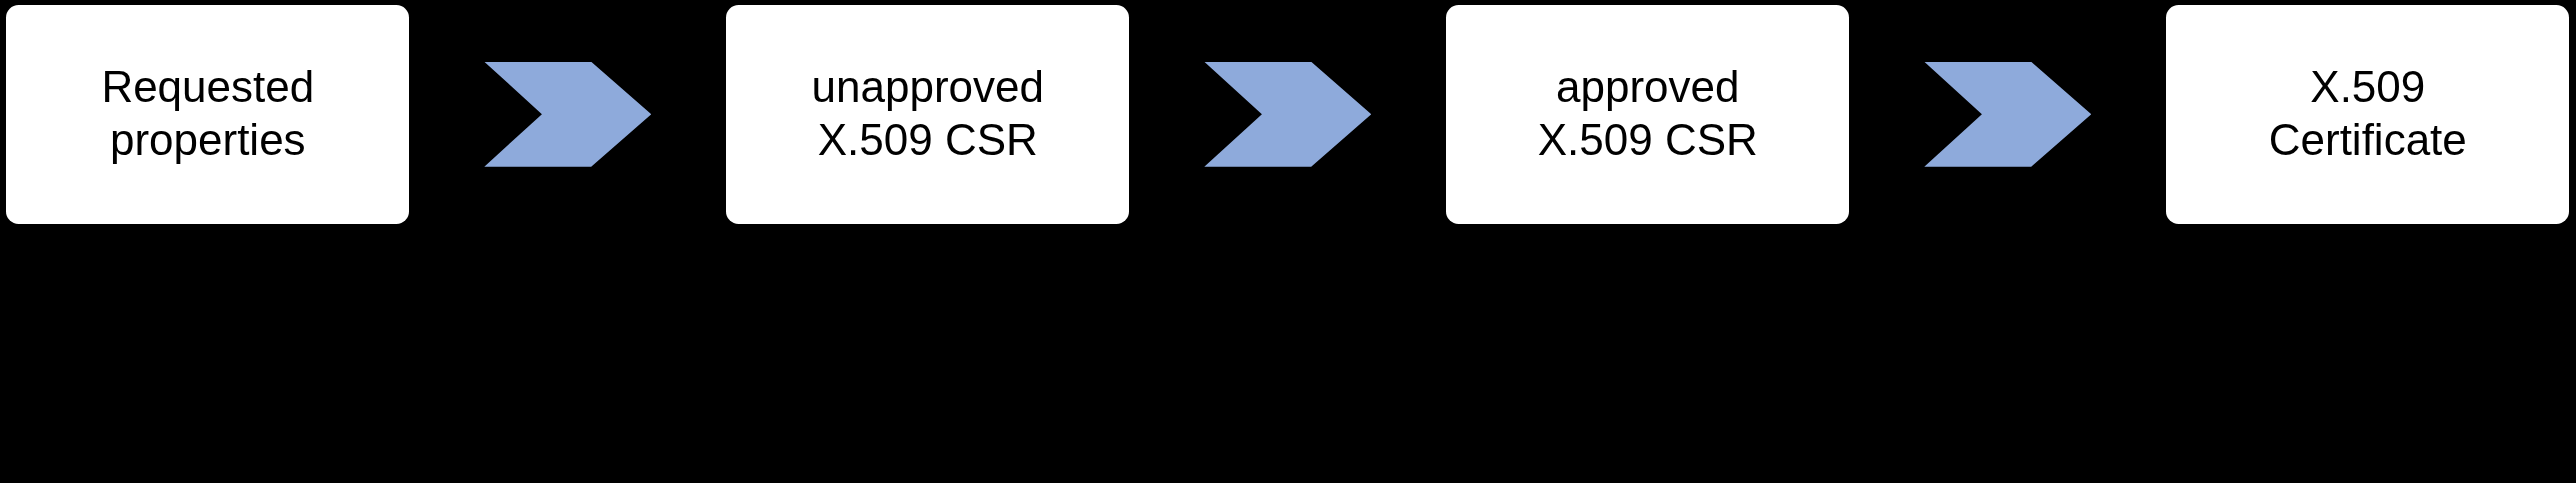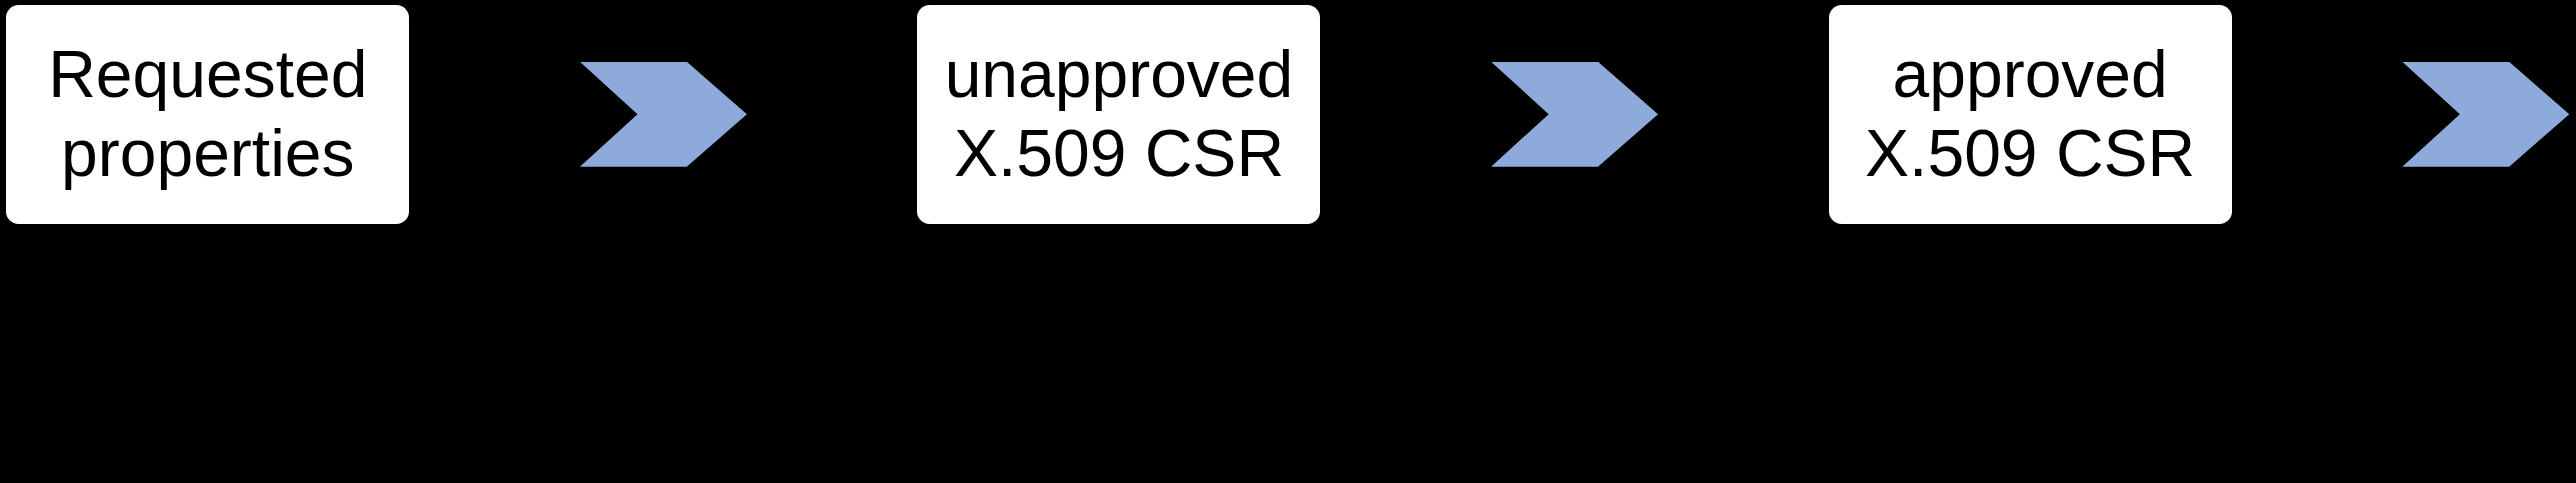--- a/index.html
+++ b/index.html
@@ -33,21 +33,21 @@
     width: 403px;
     height: 219px;
     flex: 0 0 auto;
     background: var(--box-fill, #fff);
     color: var(--box-text, #000);
     border-radius: 12.6px;
     display: flex;
     align-items: center;
     justify-content: center;
     text-align: center;
-    font-size: 66px;
+    font-size: 44px;
     line-height: 1.2;
     white-space: pre-line;
   }
   .chevron {
     width: 167px;
     height: 105px;
     flex: 0 0 auto;
     background: var(--arrow-color, #8EAADB);
     clip-path: polygon(0% 0%, 64% 0%, 100% 50%, 64% 100%, 0% 100%, 34.5% 50%);
   }
@@ -59,15 +59,17 @@
   <div class="flow">
     <div class="stage">Requested
 properties</div>
     <div class="chevron"></div>
     <div class="stage">unapproved
 X.509 CSR</div>
     <div class="chevron"></div>
     <div class="stage">approved
 X.509 CSR</div>
     <div class="chevron"></div>
+    <div class="stage">X.509
+Certificate</div>
   </div>
 </div>
 
 
 </body></html>

